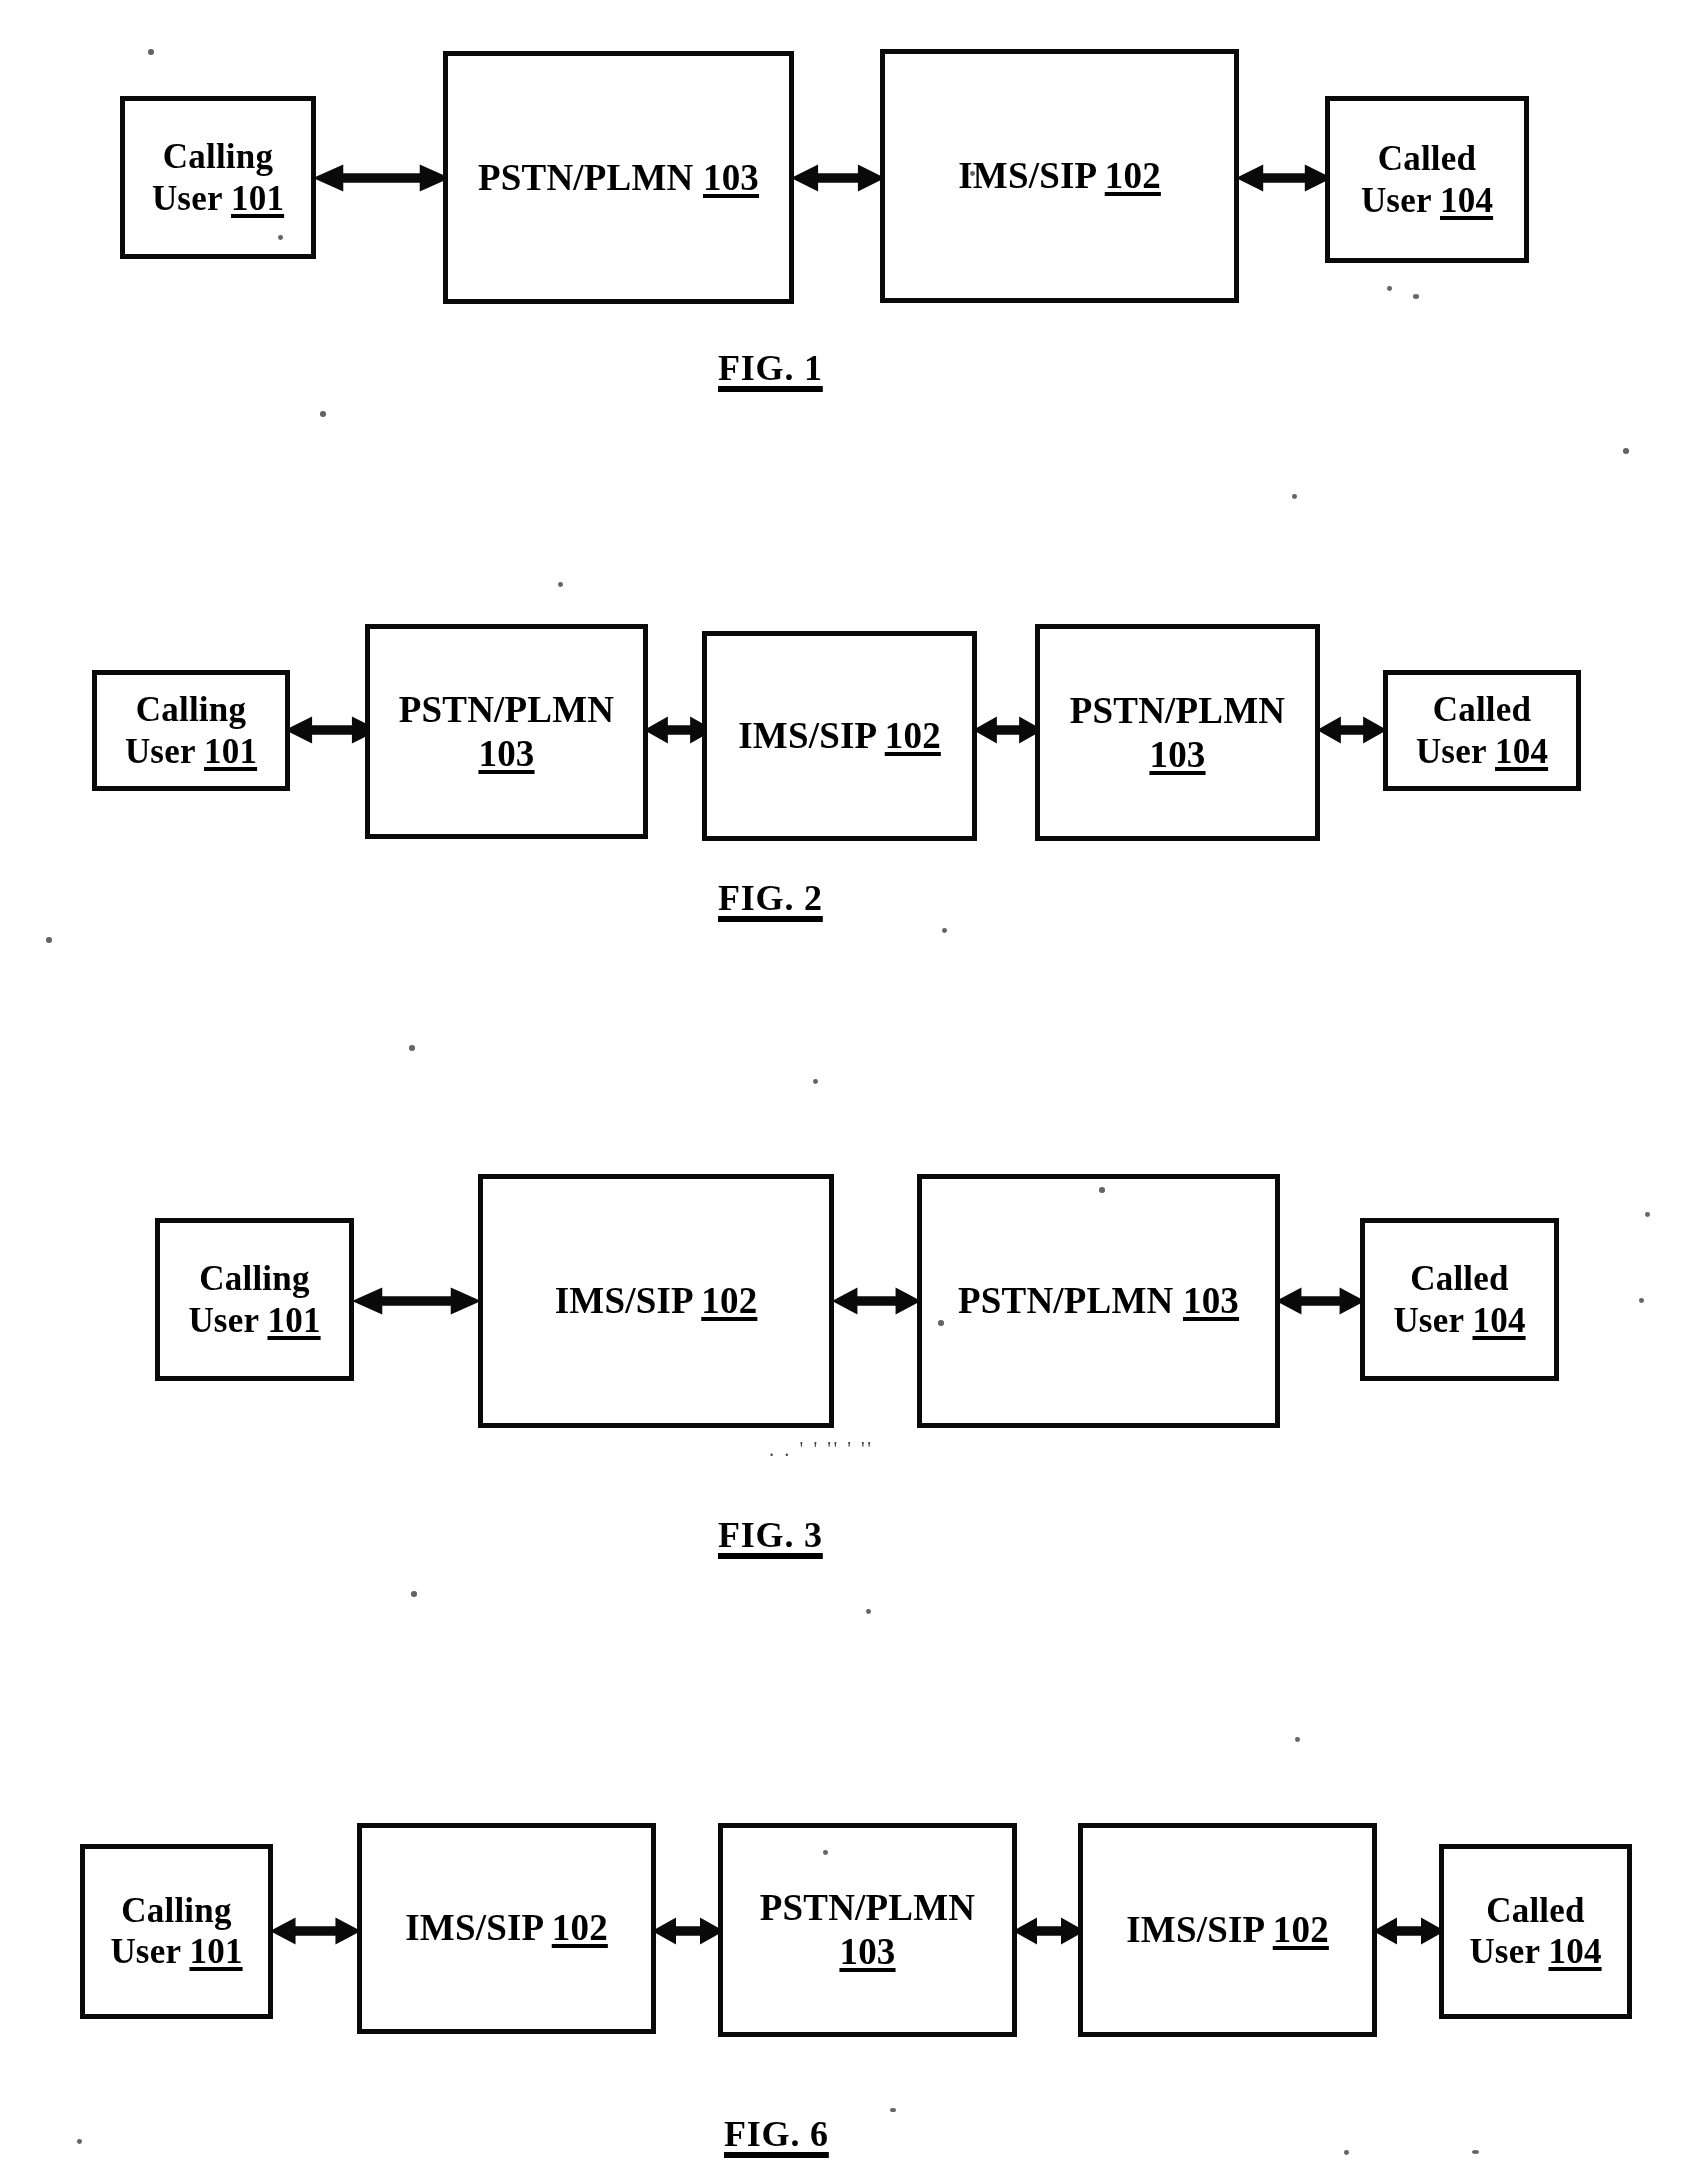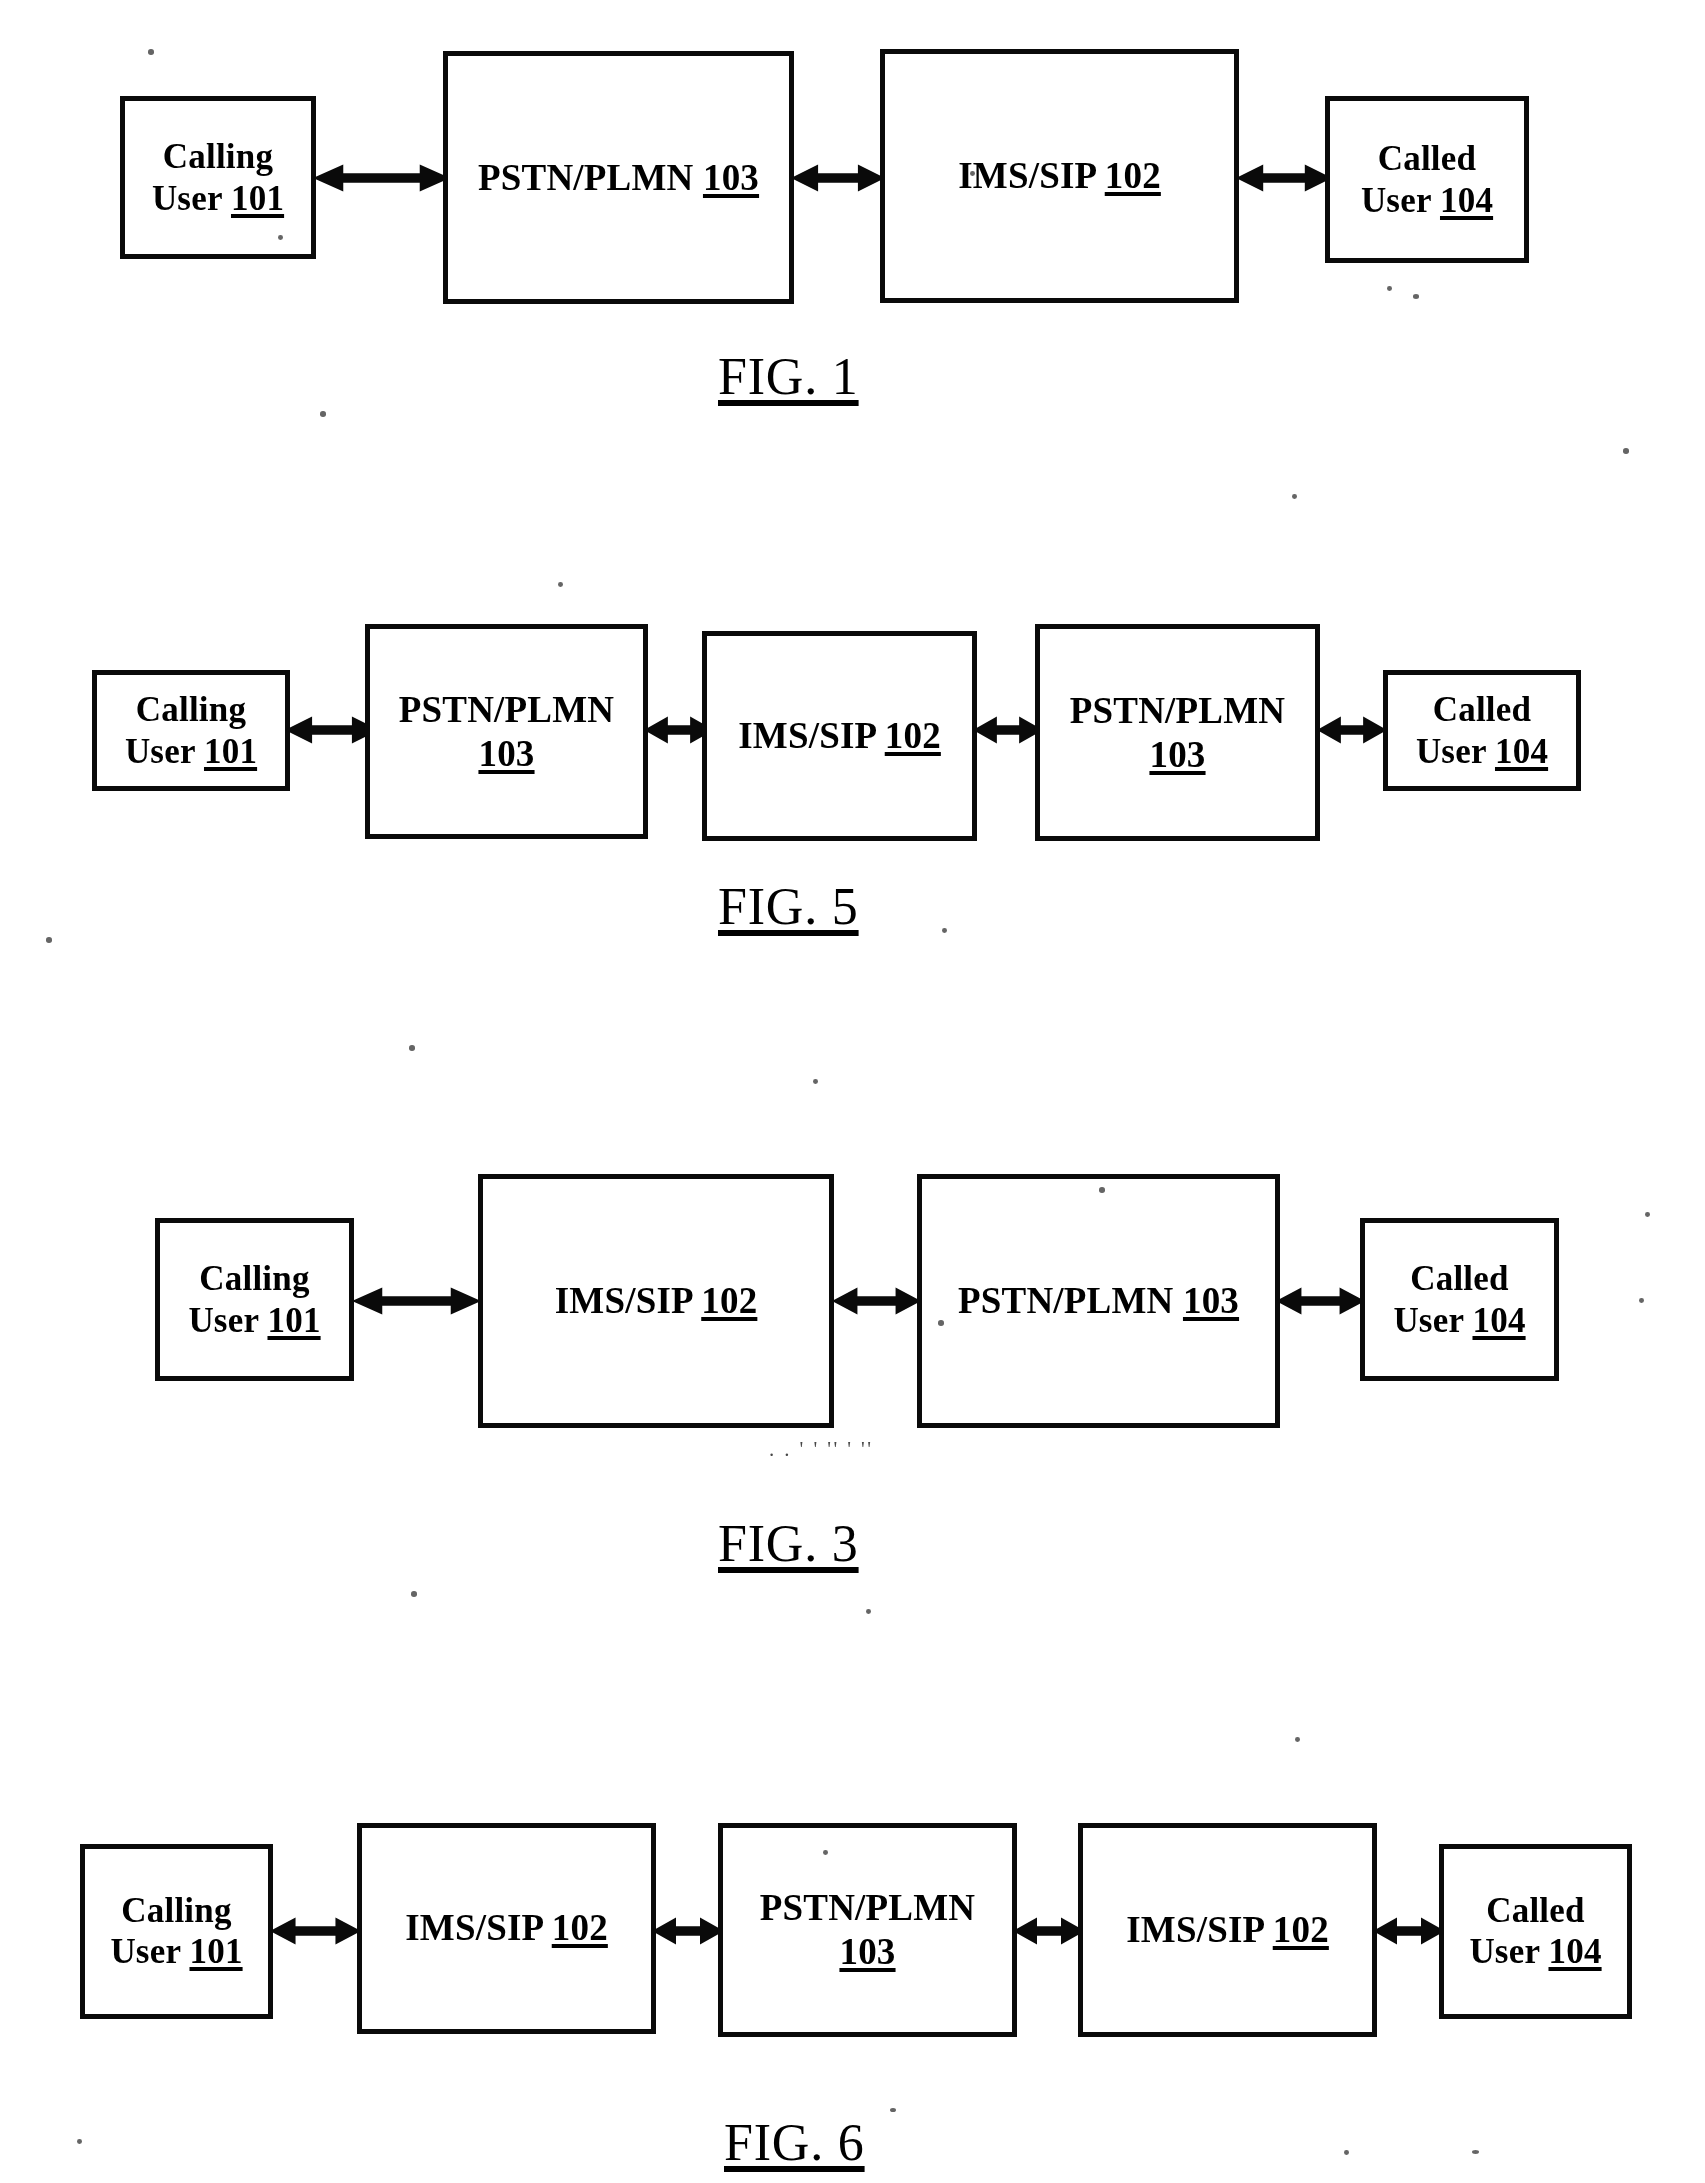--- a/index.html
+++ b/index.html
@@ -66,22 +66,22 @@
   .arrow {
     position: absolute;
     height: 30px;
     display: block;
   }
   .arrow svg { display: block; width: 100%; height: 100%; }
 
   
   .caption {
     position: absolute;
-    font-weight: normal;
-    font-size: 52px;
+    font-weight: bold;
+    font-size: 36px;
     letter-spacing: 0.8px;
     text-decoration: underline;
     text-underline-offset: 6.4px;
     text-decoration-thickness: 5.6px;
     white-space: nowrap;
   }
 
   
   .speck {
     position: absolute;
@@ -192,21 +192,21 @@
           <path d="M0,19 L30,2 L30,13 L58,13 L58,2 L88,19 L58,36 L58,25 L30,25 L30,36 Z" fill="#0a0a0a"></path>
         </svg>
       </span>
 
       <div class="node small" style="left:1383px; top:80px; width:198px; height:121px;">
         <div class="label"><span>Called
 User </span><span class="refnum">104</span></div>
       </div>
     </div>
 
-    <div class="caption" style="left:718px; top:287px;">FIG. 5</div>
+    <div class="caption" style="left:718px; top:287px;">FIG. 2</div>
   </div>
 
   <div class="figure" style="top:1156px; height:415px;">
     <div class="row">
 
       <div class="node small" style="left:155px; top:62px; width:199px; height:163px;">
         <div class="label"><span>Calling
 User </span><span class="refnum">101</span></div>
       </div>
 

